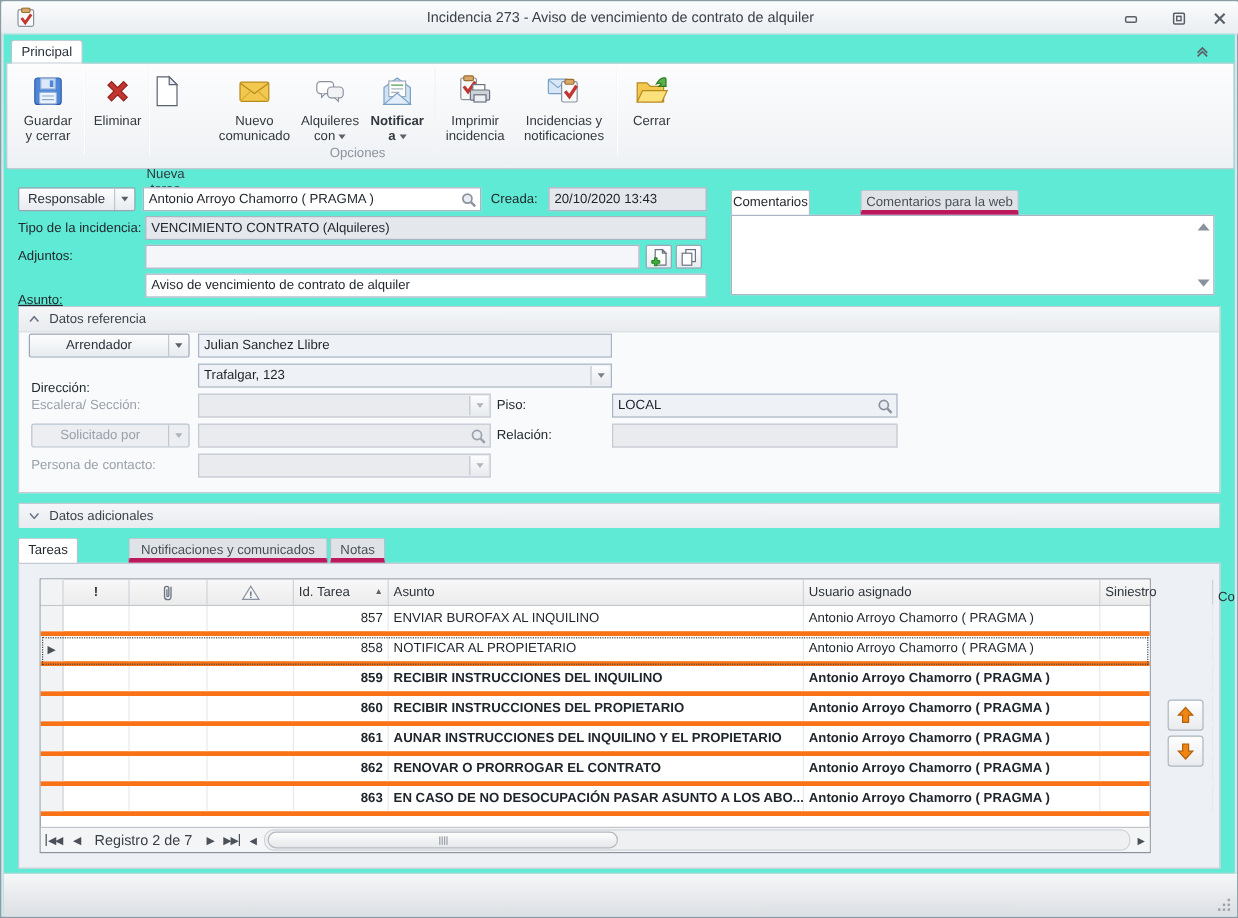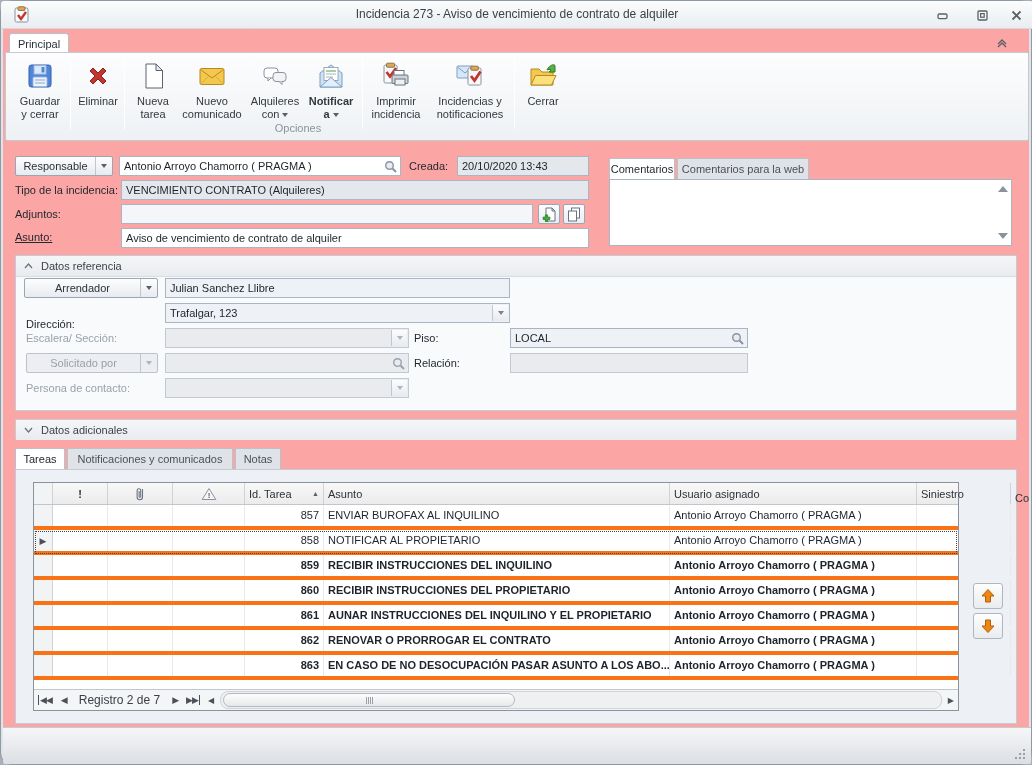--- a/index.html
+++ b/index.html
@@ -1,20 +1,20 @@
 <!DOCTYPE html>
 <html><head>
 <meta charset="utf-8">
 <style>
   html,body{margin:0;padding:0;width:1032px;height:765px;overflow:hidden;
     font-family:"Liberation Sans", sans-serif;font-size:11px;color:#1e242b;
     background:#a7b0ba;}
   .abs{position:absolute;box-sizing:border-box;}
-  #window{position:absolute;inset:0;background:#fca5a5;border:1px solid #8f99a4;
-    border-radius:12px;box-shadow:inset 0 0 0 2px #dfe4ea;}
+  #window{position:absolute;inset:0;background:#5eead4;border:1px solid #8f99a4;
+    border-radius:0;box-shadow:inset 0 0 0 2px #dfe4ea;}
   
   #titlebar{left:0;top:0;width:1032px;height:28px;
     background:linear-gradient(#fbfcfd,#e9edf1);border-bottom:1px solid #d4d9e0;border-radius:3px 3px 0 0;}
   #app-icon{left:12px;top:5px;width:18px;height:18px;}
   #title-text{left:0;top:6px;width:1032px;text-align:center;font-size:12px;color:#3c424a;}
   .winbtn{top:6px;width:26px;height:17px;display:flex;align-items:center;justify-content:center;}
   
   #tabrow{left:0;top:28px;width:1032px;height:24px;padding-left:31px;}
   #tab-principal{left:8px;top:4px;width:60px;height:21px;background:#fff;
     border:1px solid #b9c1cb;border-bottom:none;border-radius:3px 3px 0 0;
@@ -48,21 +48,21 @@
     border-radius:2px;text-align:center;line-height:18px;color:#2b323b;display:flex;}
   .selbtn .cap{flex:1;border-right:1px solid #c0c7d0;line-height:18px;}
   .selbtn .arr{width:16px;display:flex;align-items:center;justify-content:center;}
   .selbtn.dis{color:#9aa1ab;border-color:#b9c2cd;background:#eceef1;}
   .iconbtn{width:22px;height:20px;background:linear-gradient(#fdfdfe,#e9ecf0);
     border:1px solid #9aa6b5;border-radius:2px;display:flex;align-items:center;justify-content:center;}
   
   .ctab{height:22px;border:1px solid #b9c1cb;border-bottom:none;border-radius:2px 2px 0 0;
     text-align:center;line-height:21px;}
   .ctab.active{background:#fff;color:#23292f;}
-  .ctab.inactive{background:#dfe3e7;color:#4a5057;border-bottom:1px solid #be185d;}
+  .ctab.inactive{background:#dfe3e7;color:#4a5057;border-bottom:5px solid #be185d;margin-left:40px;}
   #comments-box{left:608px;top:178px;width:403px;height:67px;background:#fff;
     border:1px solid #a9b4c4;}
   .scroll-arr{position:absolute;right:3px;width:0;height:0;border-left:5px solid transparent;
     border-right:5px solid transparent;}
   
   .panel{background:#f8fafc;border:1px solid #c5cbd4;}
   .panel-head{height:20px;line-height:20px;background:linear-gradient(#f4f6f8,#e9ecef);
     border-bottom:1px solid #d8dde2;color:#3c424a;padding-left:8px;display:flex;align-items:center;gap:8px;}
   
   #tabpage{left:14px;top:468px;width:1002px;height:255px;background:#edf1f6;border:1px solid #c5cbd4;}
@@ -157,21 +157,21 @@
       <div class="rlabel"><span>Guardar</span><br><span>y cerrar</span></div>
     </div>
     <div class="rsep abs" style="left:64px;"></div>
     <div class="rbtn abs" style="left:67px;width:50px;">
       <svg viewBox="0 0 32 32">
         <path d="M8 11 L11 8 L16 13 L21 8 L24 11 L19 16 L24 21 L21 24 L16 19 L11 24 L8 21 L13 16 Z" fill="#c2362f" stroke="#8f221e"></path>
       </svg>
       <div class="rlabel"><span>Eliminar</span></div>
     </div>
     <div class="rsep abs" style="left:118px;"></div>
-    <div class="rbtn abs" style="left:121px;width:52px;">
+    <div class="rbtn abs" style="left:106px;width:52px;gap:44px;">
       <svg viewBox="0 0 32 32">
         <path d="M9 4 h10 l6.5 6.5 V28 H9 Z" fill="#ffffff" stroke="#5a6270"></path>
         <path d="M19 4 l6.5 6.5 H19 Z" fill="#e6eaf0" stroke="#5a6270"></path>
       </svg>
       <div class="rlabel"><span>Nueva</span><br><span>tarea</span></div>
     </div>
     <div class="rbtn abs" style="left:174px;width:64px;">
       <svg viewBox="0 0 32 32">
         <rect x="4" y="8.5" width="24" height="16" rx="1.5" fill="#f3c84e" stroke="#b8891c"></rect>
         <path d="M4.5 9.5 L16 18 L27.5 9.5" fill="none" stroke="#b8891c"></path>
@@ -267,21 +267,21 @@
       <path d="M1.5 9.5 h3 v-3 h3 v3 h3 v3 h-3 v3 h-3 v-3 h-3 Z" transform="scale(0.75) translate(0,4)" fill="#3fae3a" stroke="#1f7a1e"></path>
     </svg>
   </div>
   <div class="iconbtn abs" style="left:562px;top:203px;">
     <svg width="14" height="15" viewBox="0 0 14 15">
       <rect x="4.5" y="1" width="8" height="10" fill="#fff" stroke="#6a7280"></rect>
       <rect x="1.5" y="4" width="8" height="10" fill="#fff" stroke="#6a7280"></rect>
     </svg>
   </div>
 
-  <div class="flabel abs" style="left:14px;top:226px;text-decoration:underline;">Asunto:</div>
+  <div class="flabel abs" style="left:14px;top:239px;text-decoration:underline;">Asunto:</div>
   <div class="field abs" style="left:120px;top:227px;width:468px;">
     <span>Aviso de vencimiento de contrato de alquiler</span>
   </div>
 
   <div class="ctab active abs" style="left:608px;top:157px;width:66px;">Comentarios</div>
   <div class="ctab inactive abs" style="left:676px;top:157px;width:132px;">Comentarios para la web</div>
   <div id="comments-box" class="abs">
     <span></span>
     <i class="scroll-arr" style="top:6px;border-bottom:6px solid #8a929e;"></i>
     <i class="scroll-arr" style="bottom:6px;border-top:6px solid #8a929e;"></i>

